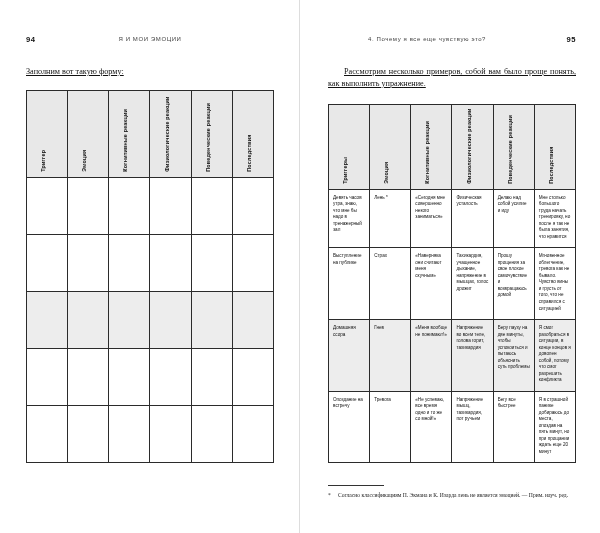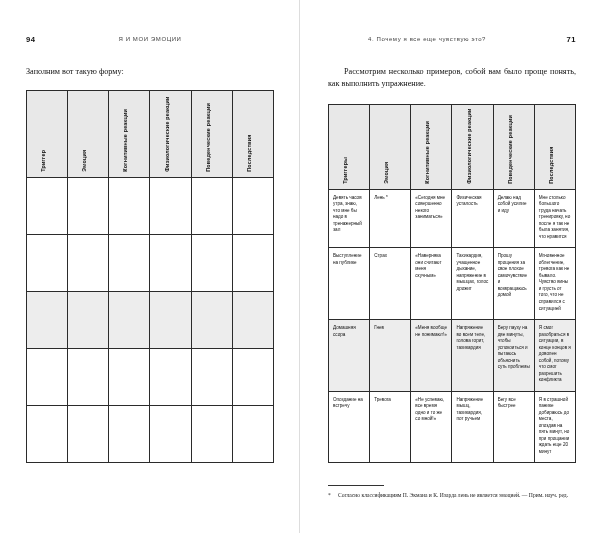--- a/index.html
+++ b/index.html
@@ -58,20 +58,21 @@
     color: #444;
   }
   .page.left .runhead .title { left: 50%; transform: translateX(-50%); }
   .page.right .runhead .title { left: 68px; }
 
   .intro {
     margin-top: 28px;
     font-size: 8.2px;
     line-height: 1.45;
     color: #111;
+    text-decoration: underline;
   }
   .page.right .intro { text-indent: 16px; text-align: justify; }
 
   
   table {
     border-collapse: collapse;
     width: 100%;
     table-layout: fixed;
   }
   table.blank {
@@ -241,21 +242,21 @@
         <td class="body"></td>
       </tr>
     </tbody>
       </table>
   </div>
 
   <div class="gutter"></div>
 
   <div class="page right">
     <div class="runhead">
-      <div class="folio">71</div>
+      <div class="folio">95</div>
       <div class="title">4. Почему я все еще чувствую это?</div>
     </div>
 
     <div class="intro">Рассмотрим несколько примеров, собой вам было проще понять, как выполнить упражнение.</div>
 
     <table class="filled">
       <tbody>
           <tr>
         <td class="hdr-cell">
           <div class="hdr-rot">

